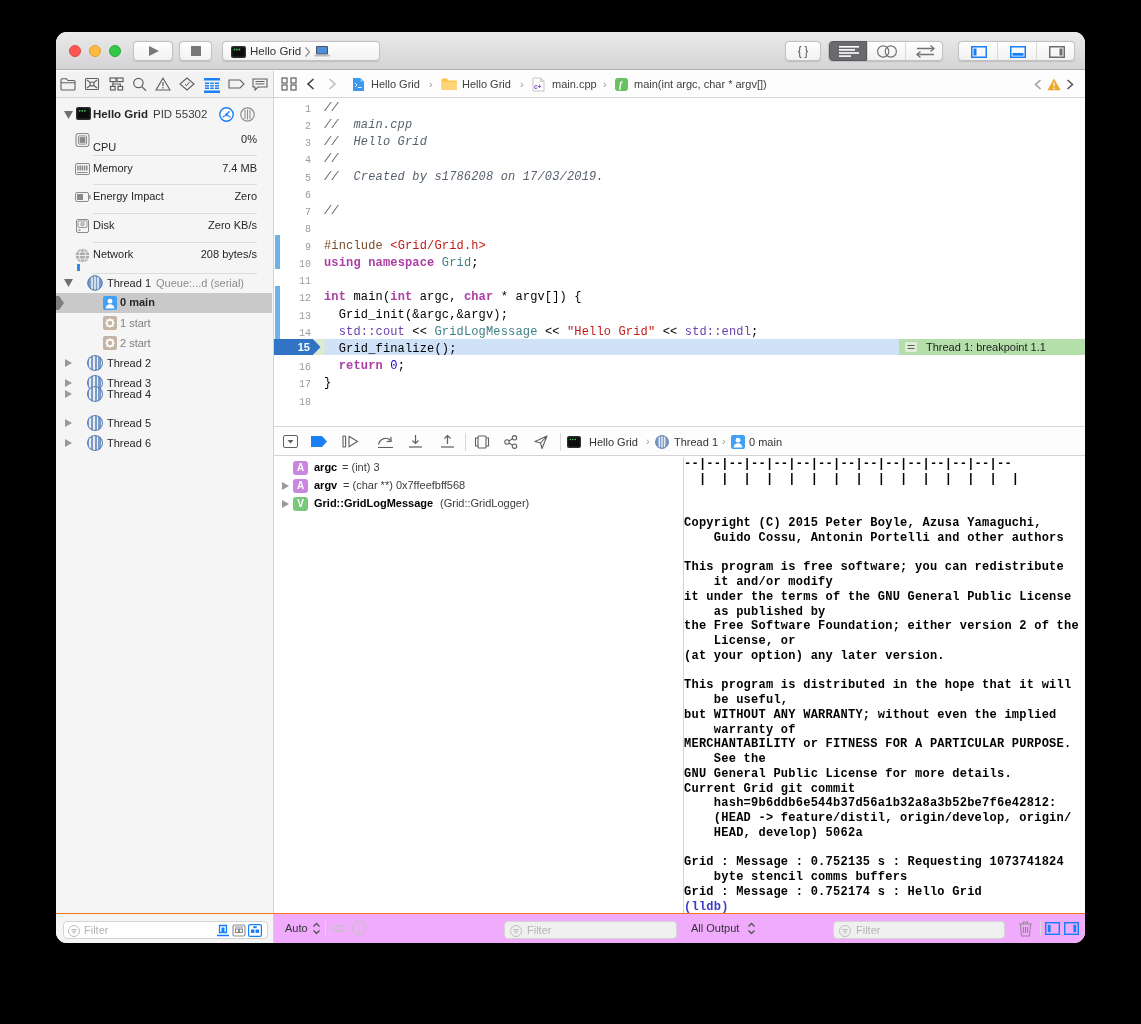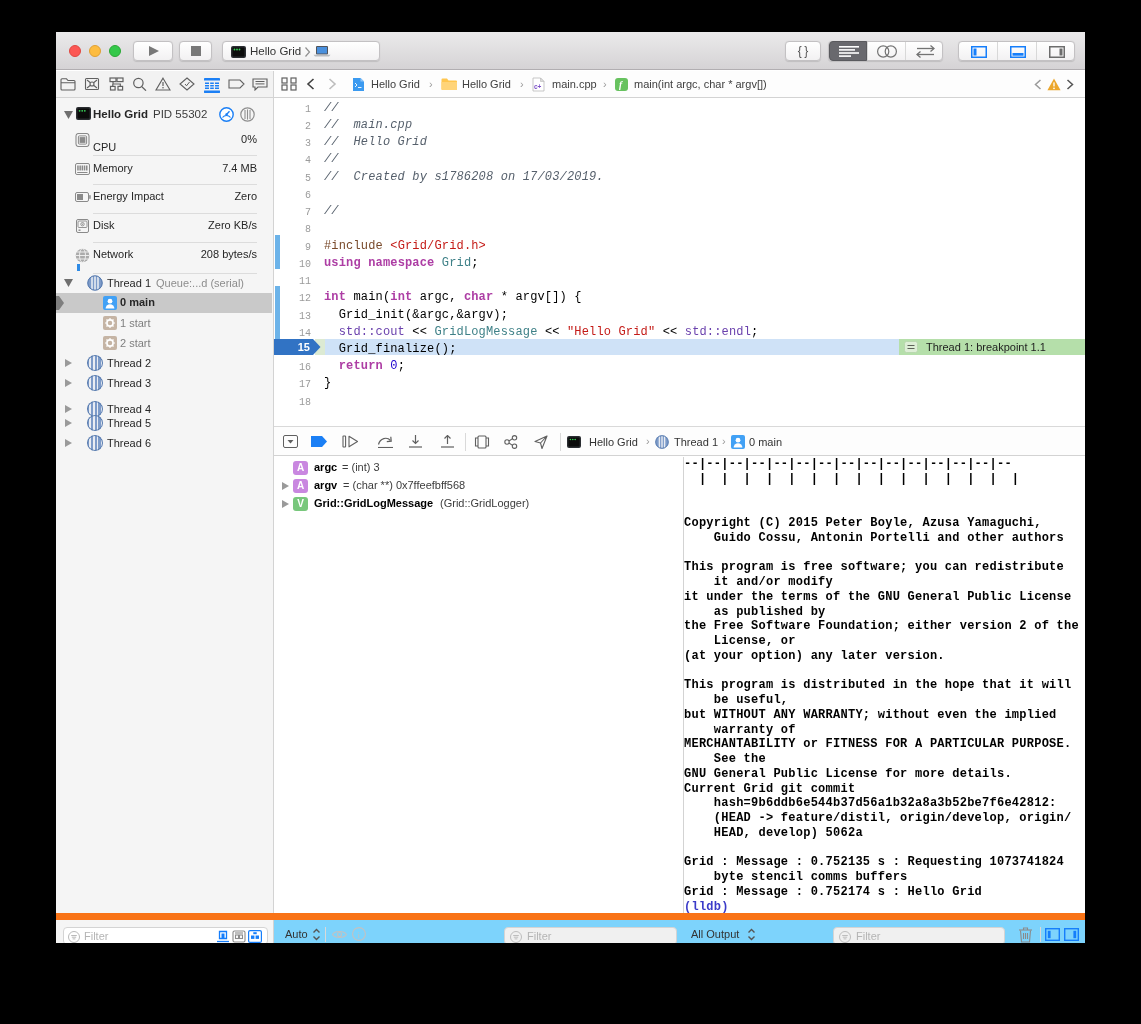--- a/index.html
+++ b/index.html
@@ -1,20 +1,20 @@
 <!DOCTYPE html>
 <html><head>
 <meta charset="utf-8">
 <style>
   * { margin:0; padding:0; box-sizing:border-box; }
   html,body { width:1141px; height:1024px; background:#000; overflow:hidden; }
   body { font-family:"Liberation Sans", sans-serif; }
   #win {
     position:absolute; left:56px; top:32px; width:1029px; height:911px;
-    background:#fff; border-radius:0; overflow:hidden;
+    background:#fff; border-radius:11px; overflow:hidden;
   }
   .abs { position:absolute; white-space:nowrap; }
   
   #titlebar {
     position:absolute; left:0; top:0; width:1029px; height:38px;
     background:linear-gradient(#ebeaeb, #d5d3d5);
     border-bottom:1px solid #b1aeb1;
   }
   .tl { position:absolute; top:13px; width:12px; height:12px; border-radius:50%; }
   .btn {
@@ -50,21 +50,21 @@
   .num { color:#1c00cf; }
   
   #debugbar { position:absolute; left:218px; top:394px; width:811px; height:30px; background:#fdfdfd; border-top:1px solid #d9d9d9; border-bottom:1px solid #d3d3d3; }
   
   #vars { position:absolute; left:218px; top:425px; width:410px; height:456px; background:#fff; border-right:1px solid #d3d3d3; font-size:11px; }
   
   #console { position:absolute; left:628px; top:425px; width:401px; height:456px; background:#fff;
              font-family:"Liberation Mono", monospace; font-size:12px; font-weight:bold; color:#000;
              line-height:14.75px; letter-spacing:0.25px; white-space:pre; overflow:hidden; }
   
-  #bottombar { position:absolute; left:0; top:881px; width:1040px; height:30px; background:#7dd3fc; border-top:7px solid #f97316; }
+  #bottombar { position:absolute; left:0; top:881px; width:1040px; height:30px; background:#f0abfc; border-top:1px solid #f97316; }
   .ffield { position:absolute; top:7px; height:18px; background:#fff; border:1px solid #d4d4d4; border-radius:4px; }
   svg { display:block; }
 </style>
 </head>
 <body>
 <div id="win">
   <div id="titlebar">
     <div class="tl" style="left:13px; background:#fc5754; border:0.5px solid #e04741;"></div>
     <div class="tl" style="left:33px; background:#fdbc40; border:0.5px solid #e0a033;"></div>
     <div class="tl" style="left:53px; background:#34c84a; border:0.5px solid #2aa835;"></div>
@@ -429,21 +429,21 @@
           </g>
         </svg>
       <span class="abs" style="left:64px;top:1px;color:#7e7e7e;">2 start</span>
     </div>
     <div class="srow thr" style="top:257px;">
         <span class="thlbl">Thread 2</span>
       </div>
     <div class="srow thr" style="top:277px;">
         <span class="thlbl">Thread 3</span>
       </div>
-    <div class="srow thr" style="top:303px;text-align:right;">
+    <div class="srow thr" style="top:288px;text-align:right;">
         <span class="thlbl">Thread 4</span>
       </div>
     <div class="srow thr" style="top:317px;">
         <span class="thlbl">Thread 5</span>
       </div>
     <div class="srow thr" style="top:337px;">
         <span class="thlbl">Thread 6</span>
       </div>
   </div>
   <div id="editor">

